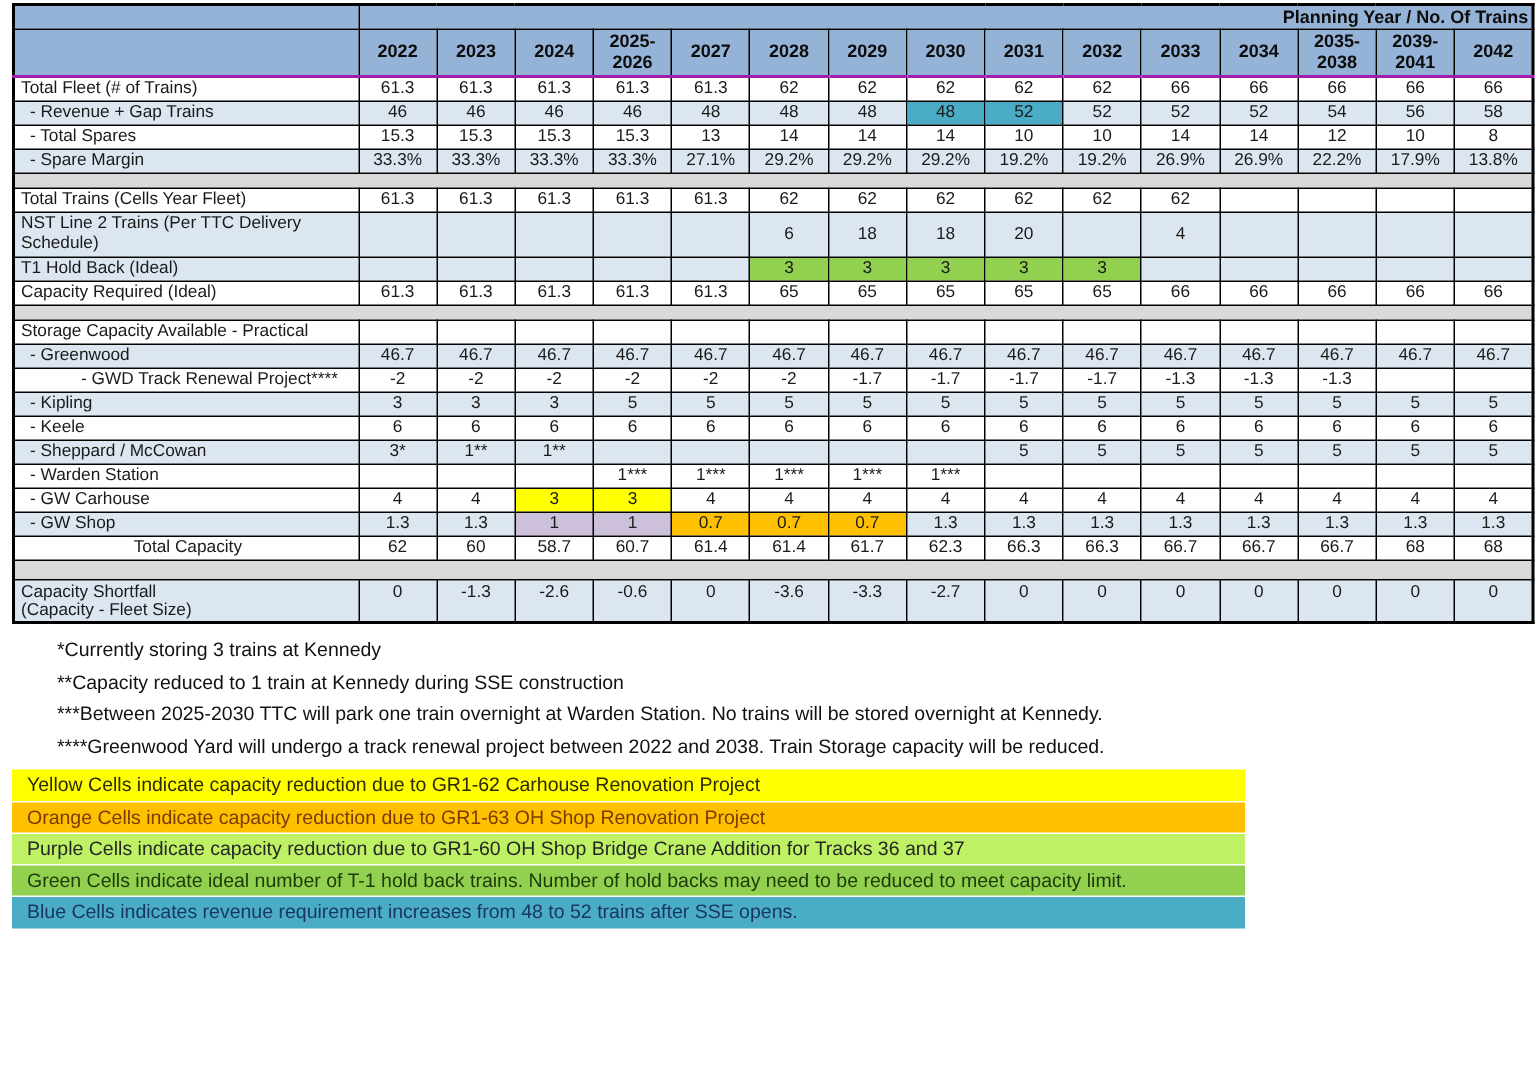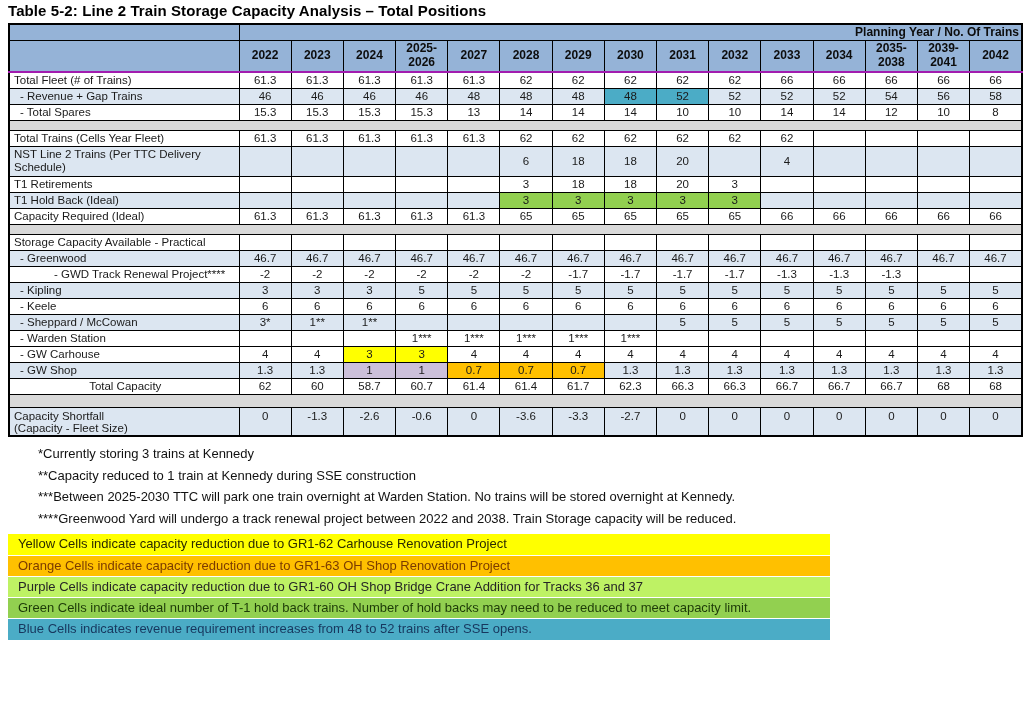--- a/index.html
+++ b/index.html
@@ -35,21 +35,20 @@
   tr.vtop td{vertical-align:top;padding-top:2px;}
   .footnotes{padding:8px 0 0 30px;}
   .footnote{font-size:13px;color:#111;margin:0 0 4px 0;line-height:1.35;}
   .legend{margin-top:7px;}
   .legend-item{width:822px;font-size:13px;padding:2px 0 2px 10px;line-height:1.25;margin:0 0 1px 0;}
 </style>
 </head>
 <body>
 
 <div class="page">
-  <div class="title">Table 5-2: Line 2 Train Storage Capacity Analysis – Total Positions</div>
 
   <table id="cap-table">
     <colgroup id="cap-cols">
         <col style="width: 230px;">
         <col style="width: 52.2px;">
         <col style="width: 52.2px;">
         <col style="width: 52.2px;">
         <col style="width: 52.2px;">
         <col style="width: 52.2px;">
         <col style="width: 52.2px;">
@@ -134,20 +133,38 @@
           <td class="num roww">14</td>
           <td class="num roww">10</td>
           <td class="num roww">10</td>
           <td class="num roww">14</td>
           <td class="num roww">14</td>
           <td class="num roww">12</td>
           <td class="num roww">10</td>
           <td class="num roww">8</td>
         </tr>
         <tr>
+          <td class="lbl rowb ind1">- Spare Margin</td>
+          <td class="num rowb">33.3%</td>
+          <td class="num rowb">33.3%</td>
+          <td class="num rowb">33.3%</td>
+          <td class="num rowb">33.3%</td>
+          <td class="num rowb">27.1%</td>
+          <td class="num rowb">29.2%</td>
+          <td class="num rowb">29.2%</td>
+          <td class="num rowb">29.2%</td>
+          <td class="num rowb">19.2%</td>
+          <td class="num rowb">19.2%</td>
+          <td class="num rowb">26.9%</td>
+          <td class="num rowb">26.9%</td>
+          <td class="num rowb">22.2%</td>
+          <td class="num rowb">17.9%</td>
+          <td class="num rowb">13.8%</td>
+        </tr>
+        <tr>
           <td class="spacer" colspan="16" style="height: 10px;"></td>
         </tr>
         <tr>
           <td class="lbl roww">Total Trains (Cells Year Fleet)</td>
           <td class="num roww">61.3</td>
           <td class="num roww">61.3</td>
           <td class="num roww">61.3</td>
           <td class="num roww">61.3</td>
           <td class="num roww">61.3</td>
           <td class="num roww">62</td>
@@ -171,38 +188,20 @@
           <td class="num rowb">6</td>
           <td class="num rowb">18</td>
           <td class="num rowb">18</td>
           <td class="num rowb">20</td>
           <td class="num rowb"></td>
           <td class="num rowb">4</td>
           <td class="num rowb"></td>
           <td class="num rowb"></td>
           <td class="num rowb"></td>
           <td class="num rowb"></td>
-        </tr>
-        <tr>
-          <td class="lbl roww">T1 Retirements</td>
-          <td class="num roww"></td>
-          <td class="num roww"></td>
-          <td class="num roww"></td>
-          <td class="num roww"></td>
-          <td class="num roww"></td>
-          <td class="num roww">3</td>
-          <td class="num roww">18</td>
-          <td class="num roww">18</td>
-          <td class="num roww">20</td>
-          <td class="num roww">3</td>
-          <td class="num roww"></td>
-          <td class="num roww"></td>
-          <td class="num roww"></td>
-          <td class="num roww"></td>
-          <td class="num roww"></td>
         </tr>
         <tr>
           <td class="lbl rowb">T1 Hold Back (Ideal)</td>
           <td class="num rowb"></td>
           <td class="num rowb"></td>
           <td class="num rowb"></td>
           <td class="num rowb"></td>
           <td class="num rowb"></td>
           <td class="num rowb" style="background: rgb(146, 208, 80);">3</td>
           <td class="num rowb" style="background: rgb(146, 208, 80);">3</td>

